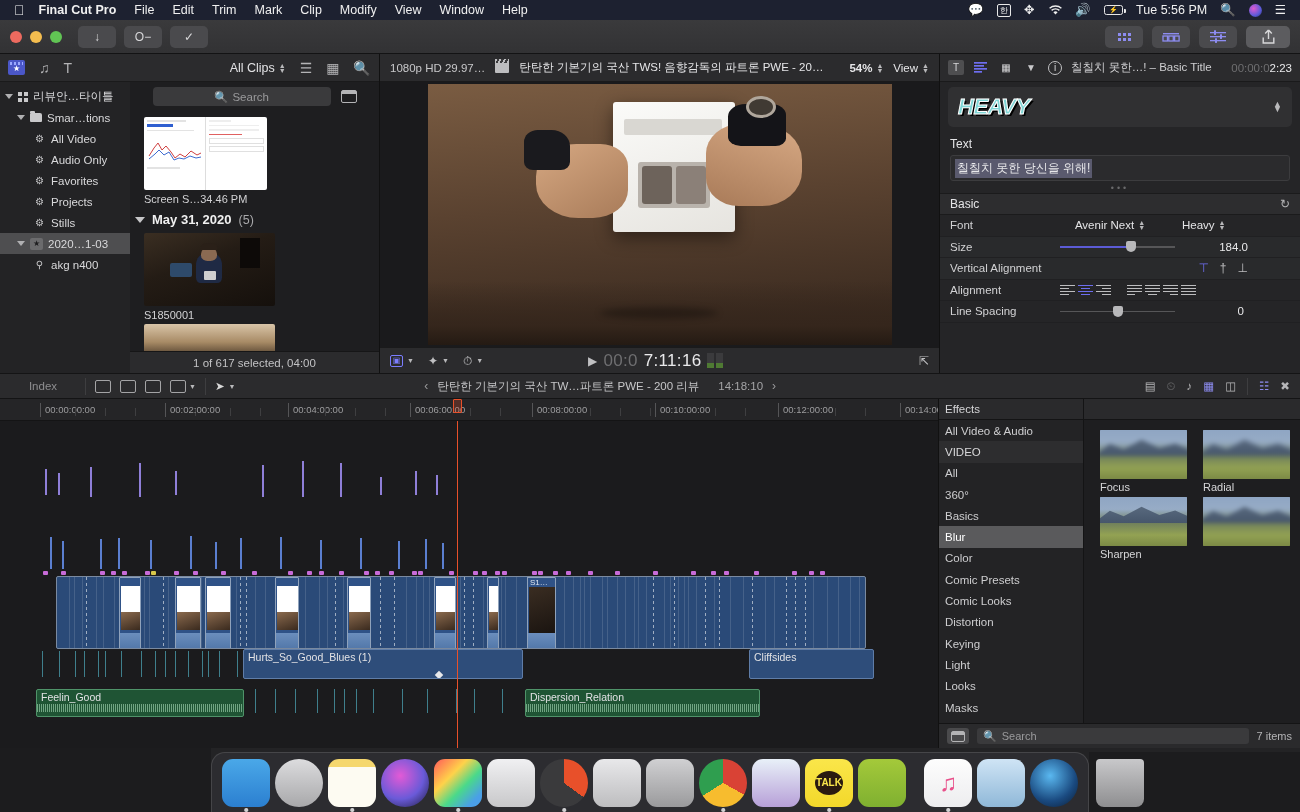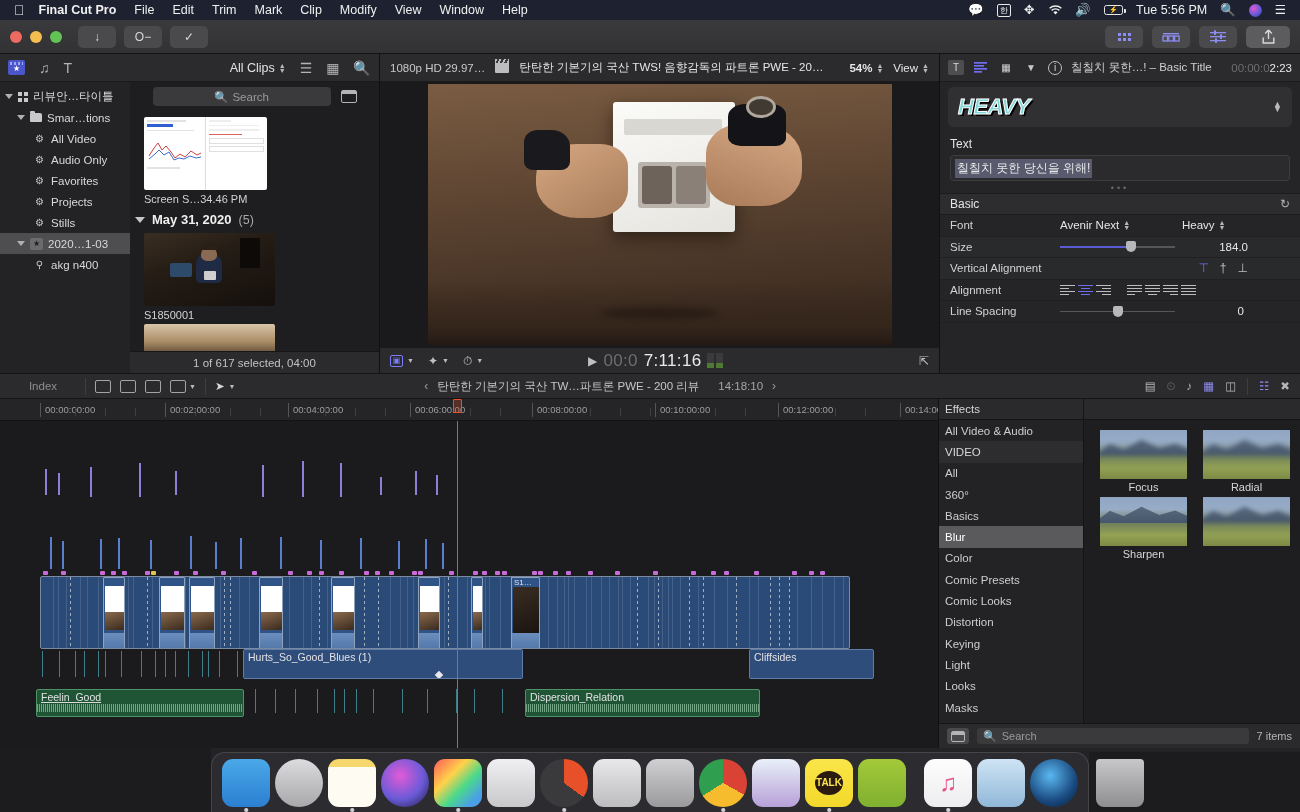--- a/index.html
+++ b/index.html
@@ -211,21 +211,21 @@
   .ac-label { font-size:10.5px; color:#e2e2e4; padding:1px 4px; white-space:nowrap; }
   .lanemark { position:absolute; width:1px; background:#3f7f8c; }
   .kf-dot { position:absolute; width:6px; height:6px; background:#e8e8ea; transform:rotate(45deg); }
 
   
   .fxbrowser { position:absolute; top:399px; left:938px; width:362px; height:349px;
                background:#1e1e20; border-left:1px solid #111; display:flex; flex-direction:column; }
   .fx-top { height:21px; display:flex; background:#2a2a2c; border-bottom:1px solid #141415; font-size:11.5px; }
   .fx-top .l { width:145px; display:flex; align-items:center; padding-left:6px; color:#d4d4d6; border-right:1px solid #141415; }
   .fx-top .r { flex:1; display:flex; align-items:center; justify-content:center; gap:5px; color:#e0e0e2; }
-  .fx-main { flex:1; display:flex; min-height:0;text-align:center; }
+  .fx-main { flex:1; display:flex; min-height:0; }
   .fx-cats { width:145px; background:#232325; border-right:1px solid #141415; font-size:11.5px; overflow:hidden; }
   .fx-cat { height:21.3px; display:flex; align-items:center; padding-left:6px; color:#cdcdcf; }
   .fx-cat.grp { background:#2d2d2f; color:#d8d8da; }
   .fx-cat.sel { background:#5a5a5c; color:#fff; }
   .fx-grid { flex:1; padding:10px 0 0 16px; display:flex; flex-wrap:wrap; align-content:flex-start;
              gap:4px 16px; overflow:hidden; }
   .fx-item { width:87px; }
   .fx-thumb { width:87px; height:49px; border-radius:1px; position:relative; overflow:hidden;
               background:linear-gradient(180deg,#7f96b5 0%,#8aa0bb 35%,#6b7a5a 55%,#8a9a4e 75%,#6d7b3c 100%); }
   .fx-thumb.sel { outline:2px solid #cfcfd1; outline-offset:-1px; }
@@ -556,21 +556,21 @@
           <span style="background:#5a5a6e;color:#e8e8ea;font-size:12px;padding:1px 2px;">칠칠치 못한 당신을 위해!</span>
         </div>
       </div>
       <div class="dots3">•••</div>
       <div class="sec-hdr">
         <span>Basic</span>
         <span class="reset">↻</span>
       </div>
       <div class="lbl-row">
         <span class="lbl">Font</span>
-        <span class="popup" style="width:100px;">
+        <span class="popup" style="width:100px;justify-content:center;">
           <span>Avenir Next</span>
           <span class="stepper">
               <span>▲</span>
               <span>▼</span>
             </span>
         </span>
         <span class="popup" style="margin-left:22px;">
           <span>Heavy</span>
           <span class="stepper">
               <span>▲</span>
@@ -796,21 +796,21 @@
           <span style="position: absolute; left: 175px; top: 75px; width: 2px; height: 27px; background: rgb(91, 127, 208);"></span>
           <span style="position: absolute; left: 200px; top: 71.4px; width: 2px; height: 30.6px; background: rgb(91, 127, 208);"></span>
           <span style="position: absolute; left: 240px; top: 69.6px; width: 2px; height: 32.4px; background: rgb(91, 127, 208);"></span>
           <span style="position: absolute; left: 280px; top: 73.2px; width: 2px; height: 28.8px; background: rgb(91, 127, 208);"></span>
           <span style="position: absolute; left: 320px; top: 70.5px; width: 2px; height: 31.5px; background: rgb(91, 127, 208);"></span>
           <span style="position: absolute; left: 358px; top: 74.1px; width: 2px; height: 27.9px; background: rgb(91, 127, 208);"></span>
           <span style="position: absolute; left: 385px; top: 72.3px; width: 2px; height: 29.7px; background: rgb(91, 127, 208);"></span>
           <span style="position: absolute; left: 402px; top: 75.9px; width: 2px; height: 26.1px; background: rgb(91, 127, 208);"></span>
         </div>
 
-      <div class="storyline" style="width:810px;">
+      <div class="storyline" style="width:810px;margin-left:16px;">
         <div id="storyline-fill" style="position:absolute;inset:0;">
             <span class="clipstripe" style="left: 12px;"></span>
             <span class="clipstripe" style="left: 17px;"></span>
             <span class="clipstripe" style="left: 25px;"></span>
             <span class="clipstripe dash" style="left: 29px;"></span>
             <span class="clipstripe" style="left: 39px;"></span>
             <span class="clipstripe" style="left: 46px;"></span>
             <span class="clipstripe" style="left: 57px;"></span>
             <span class="clipstripe" style="left: 66px;"></span>
             <span class="clipstripe" style="left: 77px;"></span>
@@ -951,21 +951,21 @@
       </div>
 
       <div class="audio-clip ac-blue" style="left:243px;top:228px;width:280px;height:30px;">
         <span class="ac-label">Hurts_So_Good_Blues (1)</span>
         <span class="kf-dot" style="left:192px;top:22px;"></span>
       </div>
       <div class="audio-clip ac-blue" style="left:749px;top:228px;width:125px;height:30px;">
         <span class="ac-label">Cliffsides</span>
       </div>
 
-      <div class="audio-clip ac-green" style="left:36px;top:268px;width:208px;height:28px;text-decoration:underline;">
+      <div class="audio-clip ac-green" style="left:36px;top:268px;width:208px;height:28px;">
         <span class="ac-label">Feelin_Good</span>
         <span style="position:absolute;left:0;right:0;bottom:4px;height:8px;background:repeating-linear-gradient(90deg,rgba(180,230,195,.55) 0 1px,transparent 1px 2px);"></span>
       </div>
       <div class="audio-clip ac-green" style="left:525px;top:268px;width:235px;height:28px;">
         <span class="ac-label">Dispersion_Relation</span>
         <span style="position:absolute;left:0;right:0;bottom:4px;height:8px;background:repeating-linear-gradient(90deg,rgba(180,230,195,.55) 0 1px,transparent 1px 2px);"></span>
       </div>
 
       <div id="teal-lane" style="position:absolute;left:40px;top:230px;width:480px;height:26px;">
           <span class="lanemark" style="left: 2px; top: 0px; height: 26px;"></span>

